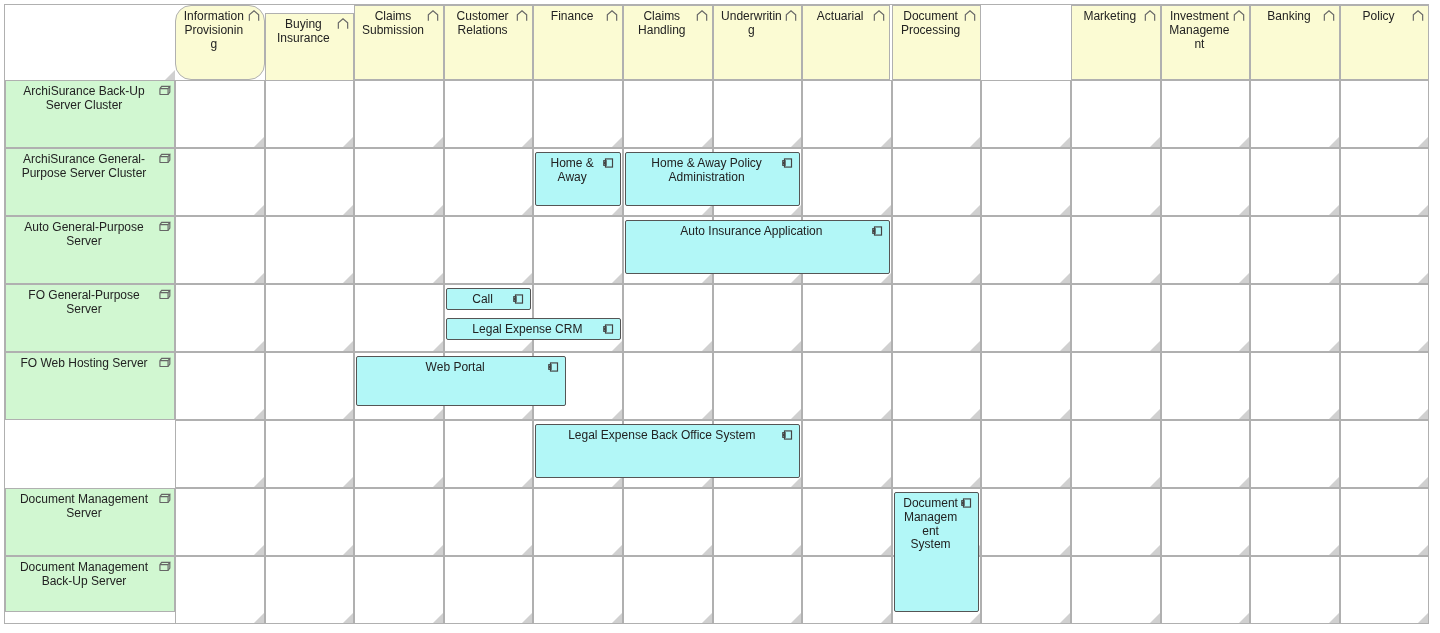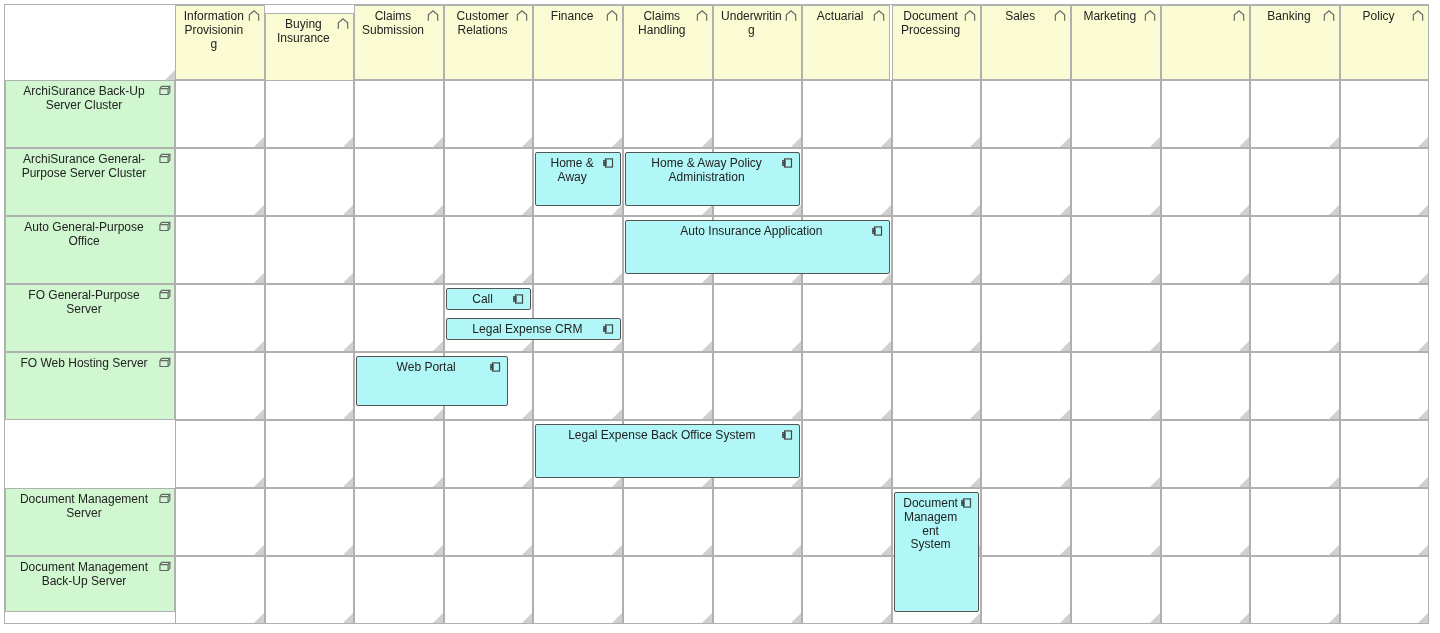--- a/index.html
+++ b/index.html
@@ -67,21 +67,21 @@
     overflow: hidden;
   }
   .card .label { padding: 4px 20px 4px 8px; text-align: center; }
   .card .ico { top: 3px; right: 4px; }
 </style>
 </head>
 <body>
 
 <div class="matrix" id="matrix">
     <div class="cell" style="left: 0px; top: 0px; width: 170px; height: 75px; border: none; background: rgb(255, 255, 255);"></div>
-    <div class="cell colhdr" style="left: 170px; top: 0px; width: 89.6px; height: 75px;">
+    <div class="cell colhdr" style="left: 170px; top: 0px; width: 89.6px; height: 75px; border-radius: 16px;">
       <div class="label">Information Provisioning</div>
       <span class="ico">
   <svg viewBox="0 0 24 24">
           <path d="M4 20 L4 10 L12 3 L20 10 L20 20" fill="none" stroke="#666" stroke-width="2"></path>
         </svg>
 </span>
     </div>
     <div class="cell colhdr" style="left: 259.6px; top: 0px; width: 89.6px; height: 75px; margin-top: 8px;">
       <div class="label">Buying Insurance</div>
       <span class="ico">
@@ -139,37 +139,30 @@
 </span>
     </div>
     <div class="cell colhdr" style="left: 886.8px; top: 0px; width: 89.6px; height: 75px;">
       <div class="label">Document Processing</div>
       <span class="ico">
   <svg viewBox="0 0 24 24">
           <path d="M4 20 L4 10 L12 3 L20 10 L20 20" fill="none" stroke="#666" stroke-width="2"></path>
         </svg>
 </span>
     </div>
-    <div class="cell colhdr" style="left: 976.4px; top: 0px; width: 89.6px; height: 75px;">
-      <div class="label">Sales</div>
-      <span class="ico">
-  <svg viewBox="0 0 24 24">
-          <path d="M4 20 L4 10 L12 3 L20 10 L20 20" fill="none" stroke="#666" stroke-width="2"></path>
-        </svg>
-</span>
-    </div>
     <div class="cell colhdr" style="left: 1066px; top: 0px; width: 89.6px; height: 75px;">
       <div class="label">Marketing</div>
       <span class="ico">
   <svg viewBox="0 0 24 24">
           <path d="M4 20 L4 10 L12 3 L20 10 L20 20" fill="none" stroke="#666" stroke-width="2"></path>
         </svg>
 </span>
     </div>
     <div class="cell colhdr" style="left: 1155.6px; top: 0px; width: 89.6px; height: 75px;">
+      <div class="label">Investment Management</div>
       <span class="ico">
   <svg viewBox="0 0 24 24">
           <path d="M4 20 L4 10 L12 3 L20 10 L20 20" fill="none" stroke="#666" stroke-width="2"></path>
         </svg>
 </span>
     </div>
     <div class="cell colhdr" style="left: 1245.2px; top: 0px; width: 89.6px; height: 75px;">
       <div class="label">Banking</div>
       <span class="ico">
   <svg viewBox="0 0 24 24">
@@ -197,21 +190,21 @@
     <div class="cell rowhdr" style="left: 0px; top: 143px; width: 170px; height: 68px;">
       <div class="label">ArchiSurance General-Purpose Server Cluster</div>
       <span class="ico">
   <svg viewBox="0 0 24 24">
           <rect x="5" y="8" width="14" height="10" rx="1" fill="none" stroke="#666" stroke-width="2"></rect>
           <path d="M5 8 L8 4 L22 4 L19 8 M22 4 L22 14 L19 18" fill="none" stroke="#666" stroke-width="2"></path>
         </svg>
 </span>
     </div>
     <div class="cell rowhdr" style="left: 0px; top: 211px; width: 170px; height: 68px;">
-      <div class="label">Auto General-Purpose Office</div>
+      <div class="label">Auto General-Purpose Server</div>
       <span class="ico">
   <svg viewBox="0 0 24 24">
           <rect x="5" y="8" width="14" height="10" rx="1" fill="none" stroke="#666" stroke-width="2"></rect>
           <path d="M5 8 L8 4 L22 4 L19 8 M22 4 L22 14 L19 18" fill="none" stroke="#666" stroke-width="2"></path>
         </svg>
 </span>
     </div>
     <div class="cell rowhdr" style="left: 0px; top: 279px; width: 170px; height: 68px;">
       <div class="label">FO General-Purpose Server</div>
       <span class="ico">
@@ -403,21 +396,21 @@
     <div class="card" style="left: 440.8px; top: 313px; width: 175.2px; height: 22px;">
       <div class="label">Legal Expense CRM</div>
       <span class="ico">
   <svg viewBox="0 0 24 24">
           <rect x="6" y="5" width="12" height="14" fill="none" stroke="#444" stroke-width="2"></rect>
           <rect x="3" y="8" width="4" height="3" fill="none" stroke="#444" stroke-width="2"></rect>
           <rect x="3" y="13" width="4" height="3" fill="none" stroke="#444" stroke-width="2"></rect>
         </svg>
 </span>
     </div>
-    <div class="card" style="left: 351.2px; top: 351px; width: 152px; height: 50px;">
+    <div class="card" style="left: 351.2px; top: 351px; width: 210px; height: 50px;">
       <div class="label">Web Portal</div>
       <span class="ico">
   <svg viewBox="0 0 24 24">
           <rect x="6" y="5" width="12" height="14" fill="none" stroke="#444" stroke-width="2"></rect>
           <rect x="3" y="8" width="4" height="3" fill="none" stroke="#444" stroke-width="2"></rect>
           <rect x="3" y="13" width="4" height="3" fill="none" stroke="#444" stroke-width="2"></rect>
         </svg>
 </span>
     </div>
     <div class="card" style="left: 530.4px; top: 419px; width: 264.8px; height: 54px;">

